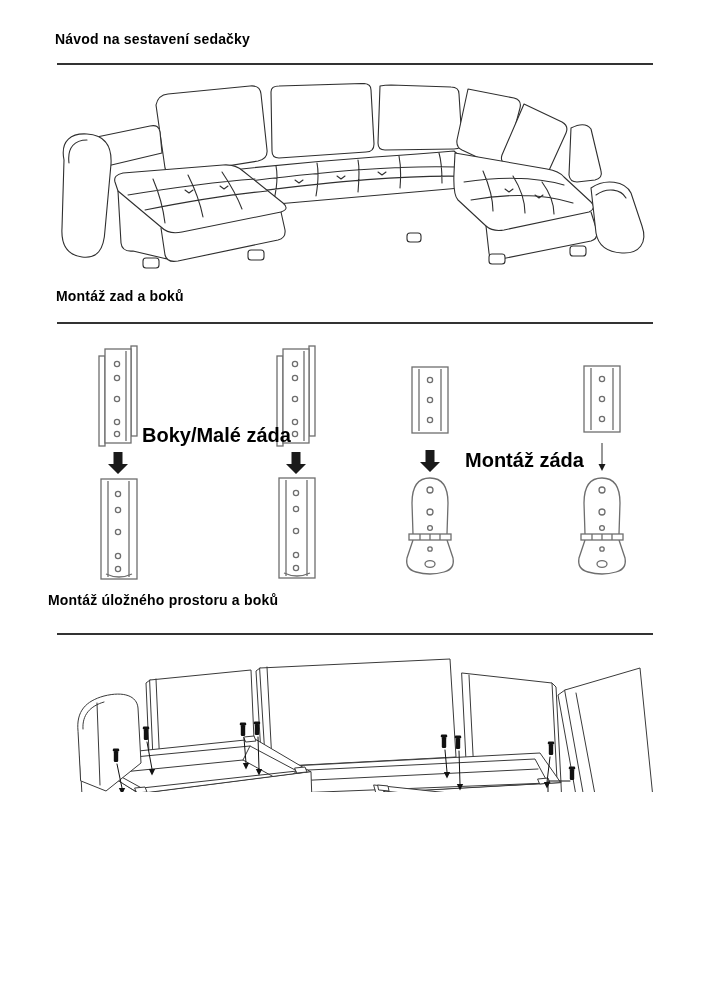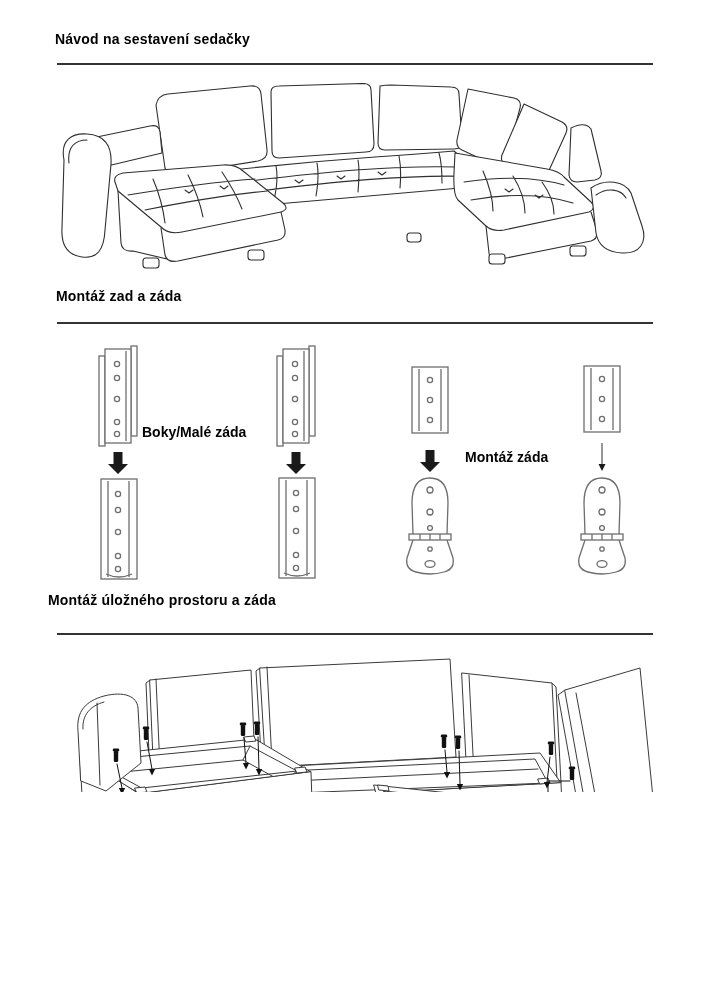--- a/index.html
+++ b/index.html
@@ -20,21 +20,21 @@
   }
   #rule-1 { top:63px; }
   #rule-2 { top:322px; }
   #rule-3 { top:633px; }
   .fig { position:absolute; margin:0; padding:0; }
   #sofa-fig    { left:55px; top:83px;  width:605px; height:190px; }
   #panels-fig  { left:0;    top:340px; width:707px; height:250px; }
   #storage-fig { left:0;    top:645px; width:707px; height:355px; }
   .fig svg { display:block; width:100%; height:100%; }
   .diagram-label {
-    position:absolute; font-weight:700; font-size:14px; color:#000; white-space:nowrap;
+    position:absolute; font-weight:700; font-size:20px; color:#000; white-space:nowrap;
   }
   #label-small { left:142px; top:424px; }
   #label-large { left:465px; top:449px; }
 </style>
 </head>
 <body>
 
 <div class="page">
 
   <h1 id="doc-title" class="heading">Návod na sestavení sedačky</h1>
@@ -81,21 +81,21 @@
           <rect x="352" y="150" width="14" height="9" rx="3"></rect>
           <rect x="434" y="171" width="16" height="10" rx="3"></rect>
           <rect x="515" y="163" width="16" height="10" rx="3"></rect>
         </g>
 
         <path fill="none" d="M130,107 l4,3 4,-3 M165,103 l4,3 4,-3 M240,97 l4,3 4,-3 M282,93 l4,3 4,-3 M323,89 l4,3 4,-3 M450,106 l4,3 4,-3 M480,112 l4,3 4,-3"></path>
       </g>
     </svg>
   </figure>
 
-  <h2 id="h-backs" class="heading">Montáž zad a záda</h2>
+  <h2 id="h-backs" class="heading">Montáž zad a boků</h2>
   <hr id="rule-2" class="rule">
 
   <figure id="panels-fig" class="fig">
     <svg viewBox="0 340 707 250" xmlns="http://www.w3.org/2000/svg">
       <defs>
 
         <g id="tp" stroke="#6e6e6e" stroke-width="1.3" fill="#ffffff">
           <rect x="-6" y="7" width="6" height="90"></rect>
           <rect x="26" y="-3" width="6" height="90"></rect>
           <rect x="0" y="0" width="26" height="94"></rect>
@@ -167,21 +167,21 @@
           <path d="M598.5,464 L605.5,464 L602,471 Z" fill="#1a1a1a"></path>
         </g>
         <use href="#pd" transform="translate(580,476)"></use>
       </g>
     </svg>
   </figure>
 
   <span id="label-small" class="diagram-label">Boky/Malé záda</span>
   <span id="label-large" class="diagram-label">Montáž záda</span>
 
-  <h2 id="h-storage" class="heading">Montáž úložného prostoru a záda</h2>
+  <h2 id="h-storage" class="heading">Montáž úložného prostoru a boků</h2>
   <hr id="rule-3" class="rule">
 
   <figure id="storage-fig" class="fig">
     <svg viewBox="0 0 707 355" xmlns="http://www.w3.org/2000/svg">
       <defs>
         <g id="bolt" fill="#111111" stroke="none">
           <rect x="-2.2" y="0" width="4.4" height="11" rx="1.2"></rect>
           <rect x="-3.2" y="-2.5" width="6.4" height="3" rx="1.2"></rect>
         </g>
         <path id="ah" d="M-3.2,0 L3.2,0 L0,6.5 Z"></path>

